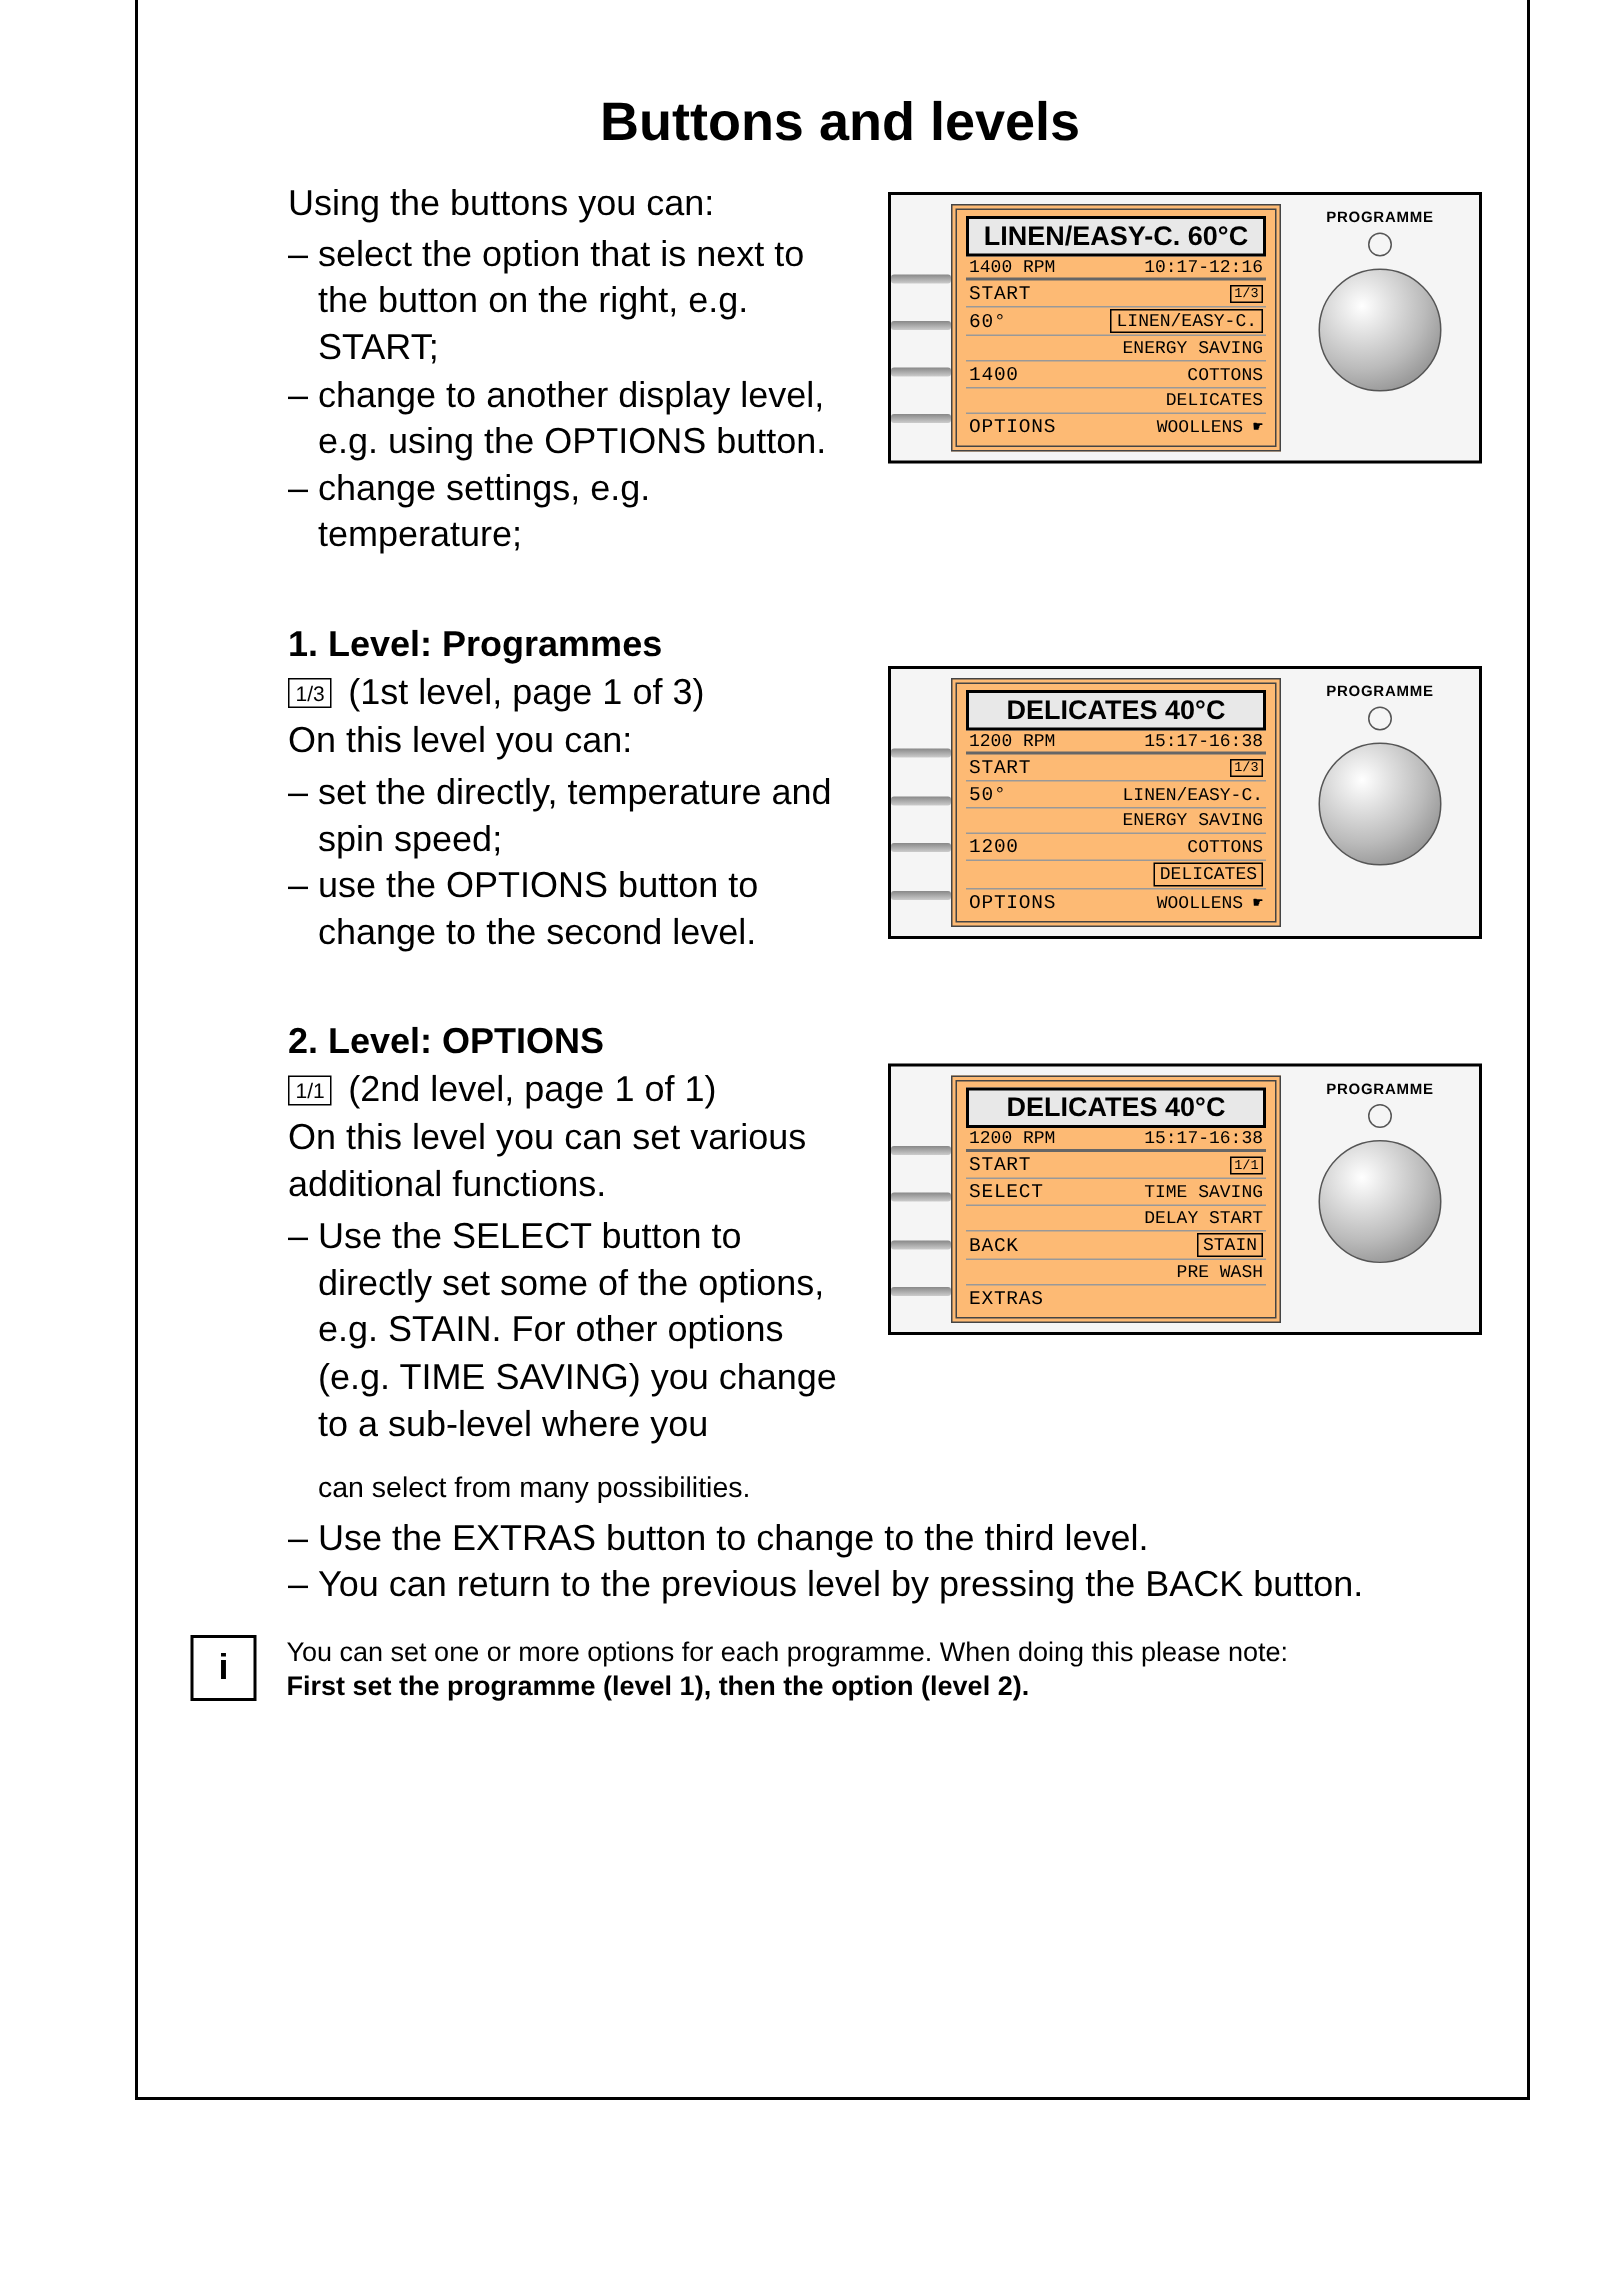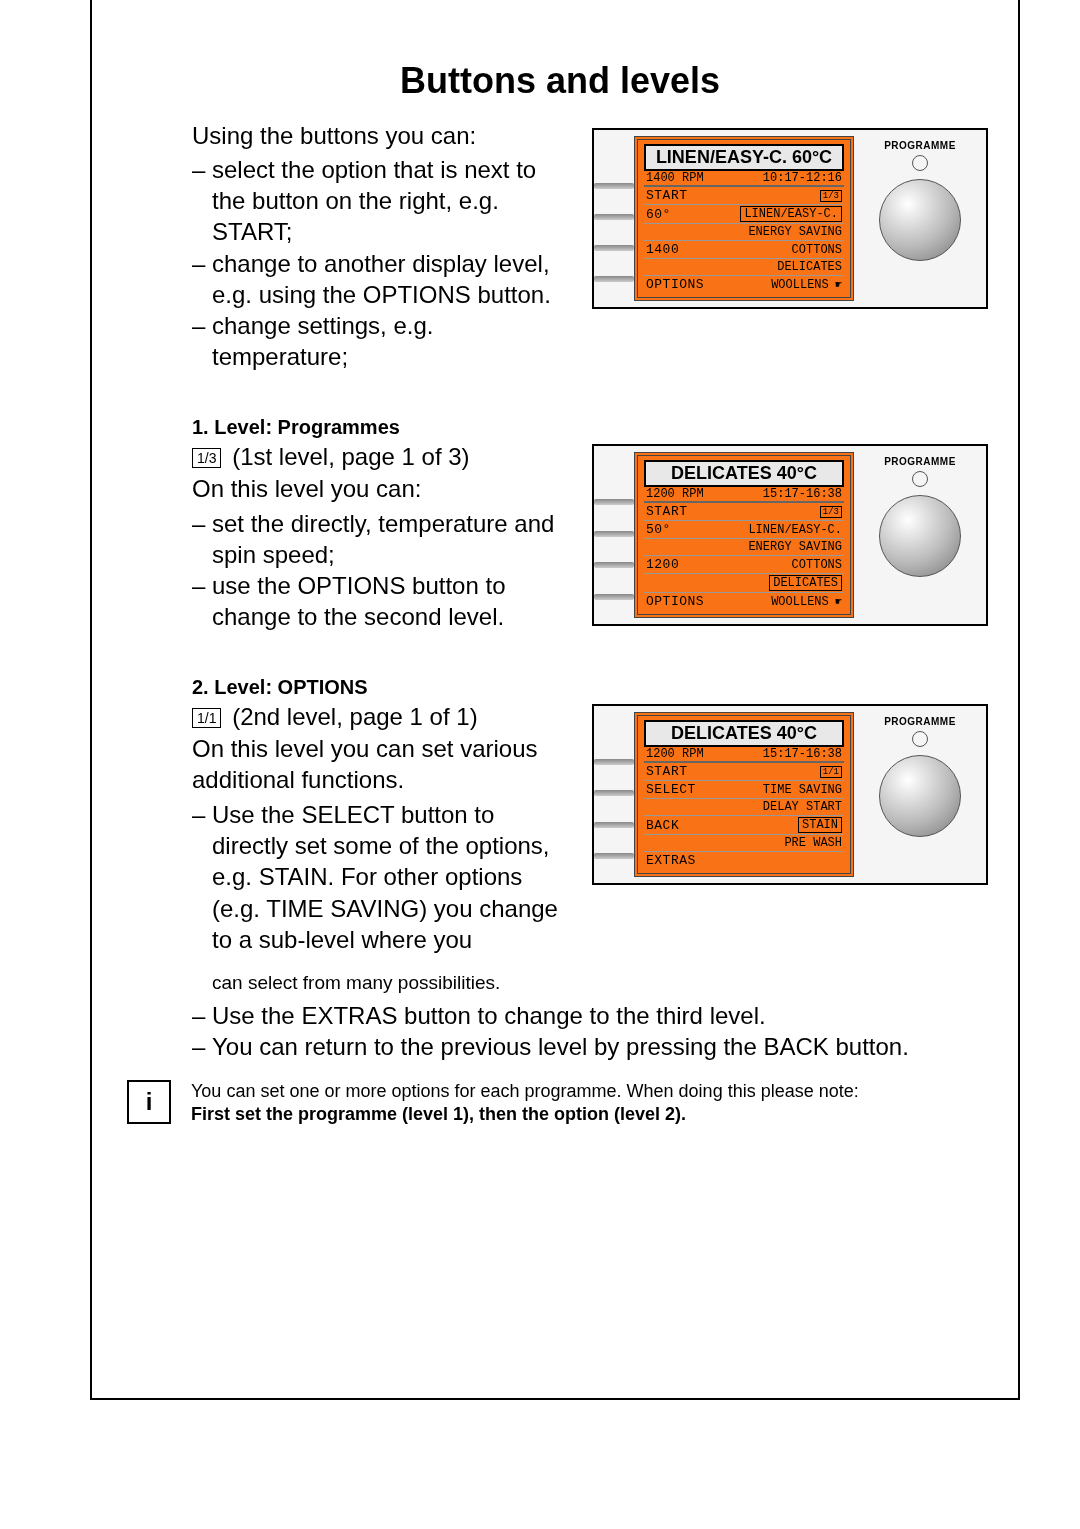--- a/index.html
+++ b/index.html
@@ -55,21 +55,21 @@
     display: flex;
     gap: 20px;
     align-items: flex-start;
   }
   .text-col {
     flex: 0 0 380px;
     margin-left: 60px;
   }
   .level-hdr {
     font-weight: bold;
-    font-size: 20px;
+    font-size: 24px;
     margin: 22px 0 2px 0;
   }
   .sub {
     font-size: 24px;
     line-height: 1.3;
   }
   .page-ind {
     display: inline-block;
     border: 1.5px solid #000;
     padding: 0 4px;
@@ -125,21 +125,21 @@
   }
   .panel-btn-line {
     height: 6px;
     background: linear-gradient(#888, #ccc);
     border-radius: 2px;
   }
   .panel-screen {
     flex: 1;
     border: 4px double #444;
     margin: 6px 0;
-    background: #f97316;
+    background: #fdba74;
     padding: 4px 6px;
     display: flex;
     flex-direction: column;
     font-family: 'Courier New', monospace;
     font-size: 13px;
   }
   .screen-header {
     border: 2px solid #000;
     text-align: center;
     font-weight: bold;

